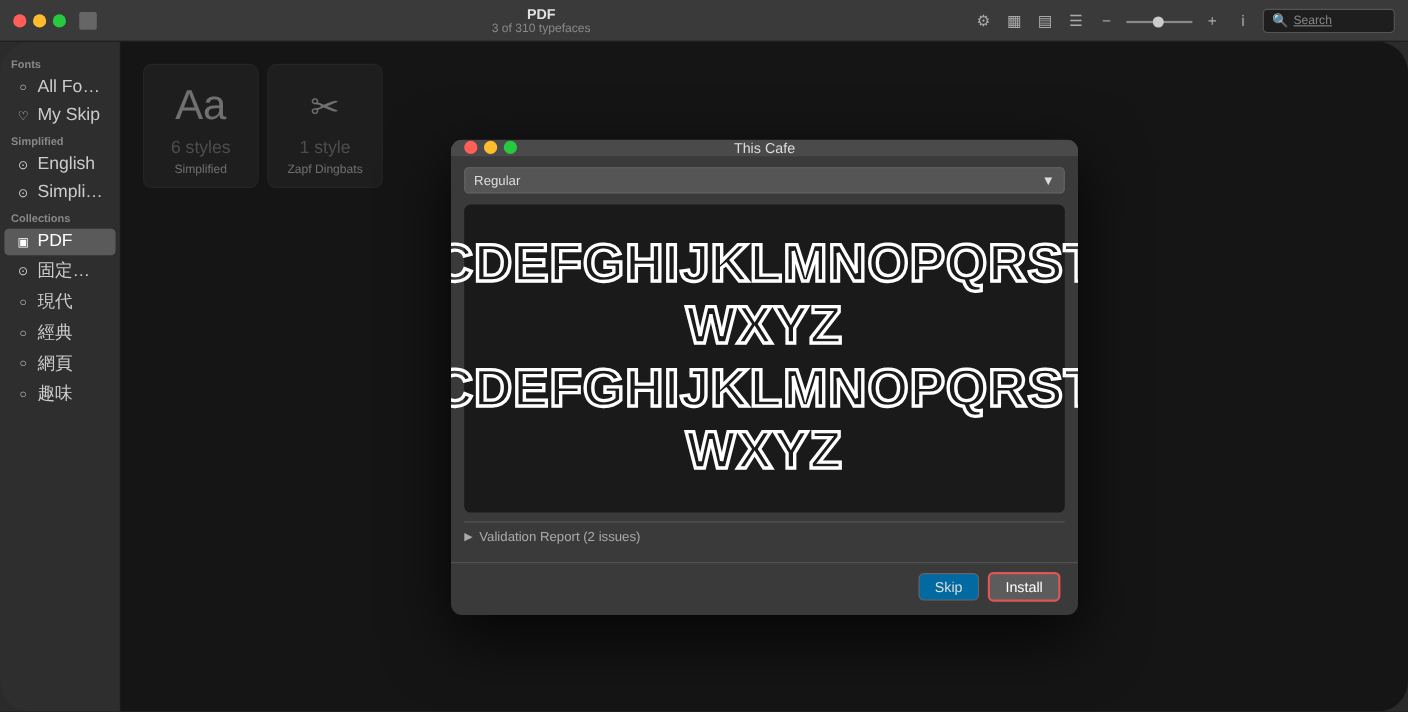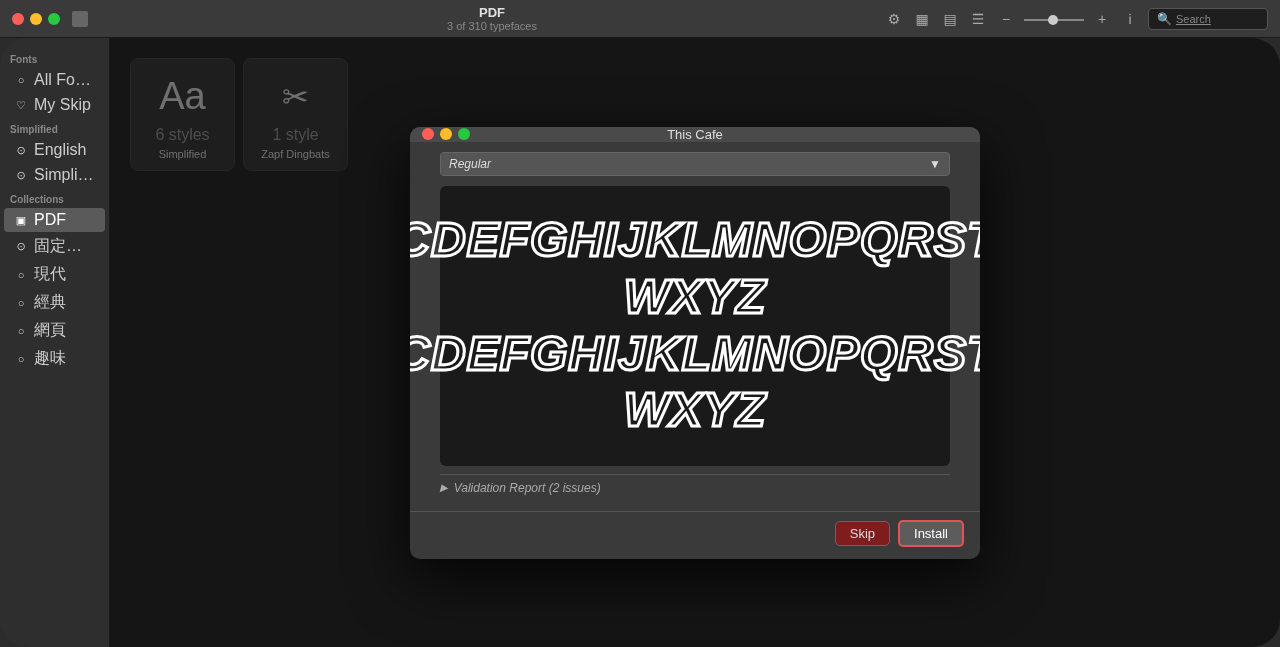--- a/index.html
+++ b/index.html
@@ -228,22 +228,21 @@
     .modal-title {
       position: absolute;
       left: 50%;
       transform: translateX(-50%);
       color: #ddd;
       font-size: 13px;
       font-weight: 500;
     }
 
     .modal-body {
-      padding: 10px 30px;
-      font-style: italic;
+      padding: 10px 12px;
     }
 
     .style-selector {
       display: flex;
       align-items: center;
       margin-bottom: 10px;
     }
     .style-select-box {
       flex: 1;
       background: #555;
@@ -311,21 +310,21 @@
     }
 
     .btn {
       padding: 4px 14px;
       border-radius: 5px;
       font-size: 13px;
       cursor: pointer;
       border: none;
     }
     .btn-skip {
-      background: #7f1d1d;
+      background: #0369a1;
       color: #ddd;
       border: 1px solid #666;
     }
     .btn-install {
       background: #5c5c5c;
       color: #fff;
       border: 2px solid #e05555;
       font-weight: 500;
     }
   </style>

